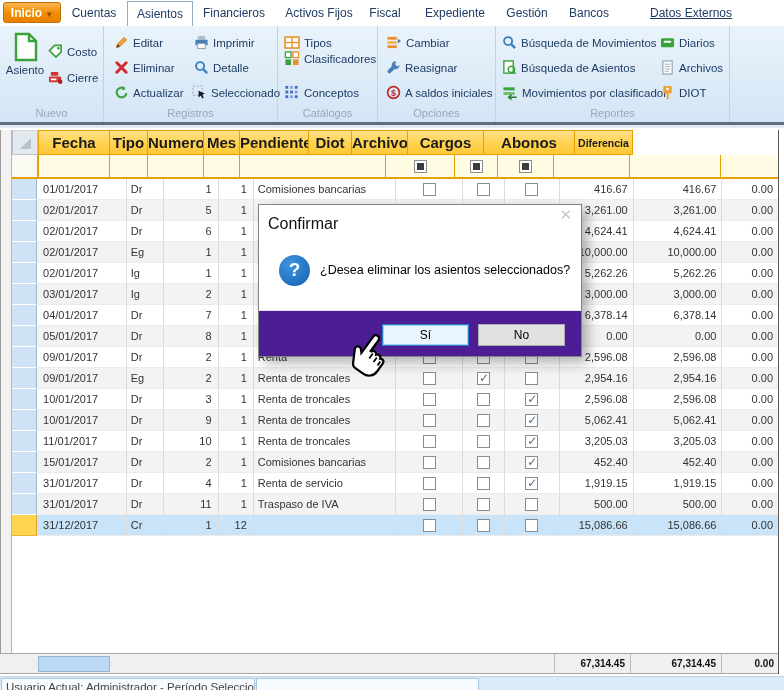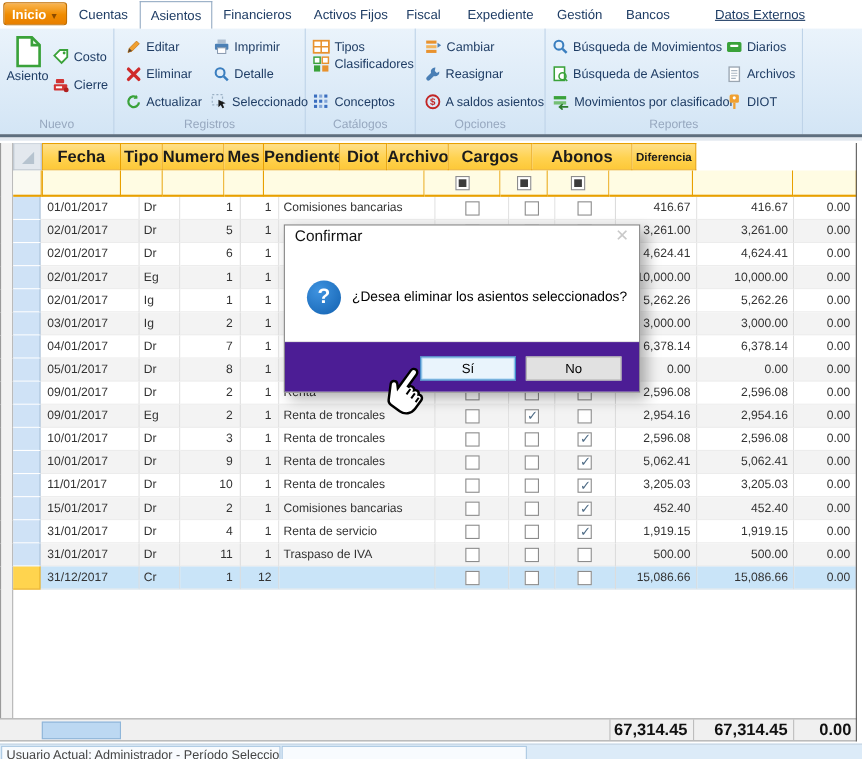--- a/index.html
+++ b/index.html
@@ -82,32 +82,32 @@
     box-sizing:border-box;position:relative;}
   .cb.checked::after{content:"\2713";position:absolute;top:-5px;left:1px;
     font-size:12px;color:#4f6c86;}
   .cb.ind::after{content:"";position:absolute;left:2px;top:2px;right:2px;bottom:2px;background:#3c3c3c;}
 
   
   .gfooter{position:absolute;left:0;top:525px;width:779px;height:21px;background:#f0f0f0;
     border-top:1px solid #a6a6a6;border-bottom:1px solid #a6a6a6;box-sizing:border-box;}
   .gf-blue{position:absolute;left:38px;top:2px;width:72px;height:16px;background:#bcd8f2;
     border:1px solid #8fb6d9;box-sizing:border-box;}
-  .gf-num{position:absolute;top:0;height:19px;line-height:19px;font-size:15px;font-weight:bold;
+  .gf-num{position:absolute;top:0;height:19px;line-height:19px;font-size:10px;font-weight:bold;
     color:#111;text-align:right;border-left:1px solid #bdbdbd;box-sizing:border-box;padding-right:5px;}
   .statusbar{position:absolute;top:676px;left:0;width:784px;height:14px;background:#dcebf8;
     border-top:1px solid #c3d3e2;overflow:hidden;box-sizing:border-box;}
   .sb-panel{position:absolute;top:1px;height:13px;background:#f8fbfe;border:1px solid #a9c7e2;
     box-sizing:border-box;overflow:hidden;}
   .sb-text{position:absolute;left:4px;top:2px;font-size:11.5px;color:#444;white-space:nowrap;}
 
   
   .dialog{position:absolute;left:258px;top:204px;width:324px;height:153px;background:#fff;
     border:1px solid #848484;box-shadow:6px 6px 12px rgba(0,0,0,.30);z-index:20;box-sizing:border-box;}
-  .dlg-title{position:absolute;left:9px;top:1px;font-size:14px;color:#111;}
+  .dlg-title{position:absolute;left:9px;top:10px;font-size:16px;color:#111;}
   .dlg-close{position:absolute;right:9px;top:2px;font-size:15px;color:#c9c9c9;line-height:16px;}
   .dlg-icon{position:absolute;left:20px;top:50px;width:31px;height:31px;border-radius:50%;
     background:radial-gradient(circle at 35% 30%,#3f93e0,#1261b0);color:#fff;
     font-size:19px;font-weight:bold;text-align:center;line-height:30px;}
   .dlg-msg{position:absolute;left:61px;top:58px;font-size:12.5px;color:#000;}
   .dlg-strip{position:absolute;left:0;right:0;bottom:0;height:45px;background:#4c1d95;
     border-top:1px solid #e3e3e3;}
   .dlg-btn{position:absolute;top:13px;width:87px;height:22px;font-size:12px;text-align:center;
     line-height:20px;box-sizing:border-box;color:#000;}
   .btn-yes{left:123px;background:#e9f4fc;border:1px solid #2a7fc2;
@@ -260,21 +260,21 @@
         <svg width="15" height="15" viewBox="0 0 16 16">
             <path d="M10.5 1.5 a4 4 0 0 0 -4.3 5.2 L2 11 a2 2 0 0 0 2.8 2.8 l4.3-4.2 a4 4 0 0 0 5.2-4.3 l-2.4 1.6 -2-2z" fill="#4a7fb5"></path>
           </svg>
         <span>Reasignar</span>
       </div>
       <div class="ritem" style="left:8px;top:58px;">
         <svg width="15" height="15" viewBox="0 0 16 16">
             <circle cx="8" cy="8" r="6.3" fill="none" stroke="#c22626" stroke-width="1.8"></circle>
             <text x="8" y="11.3" font-size="9.5" font-weight="bold" fill="#c22626" text-anchor="middle" font-family="sans-serif">$</text>
           </svg>
-        <span>A saldos asientos</span>
+        <span>A saldos iniciales</span>
       </div>
       <div class="rgroup-label">Opciones</div>
     </div>
 
     <div class="rgroup" style="left:496px;width:234px;">
       <div class="ritem" style="left:6px;top:8px;">
         <svg width="15" height="15" viewBox="0 0 16 16">
             <circle cx="6.5" cy="6.5" r="4.3" fill="none" stroke="#3a7ebf" stroke-width="2"></circle>
             <line x1="10" y1="10" x2="14" y2="14" stroke="#3a7ebf" stroke-width="2.4"></line>
           </svg>

